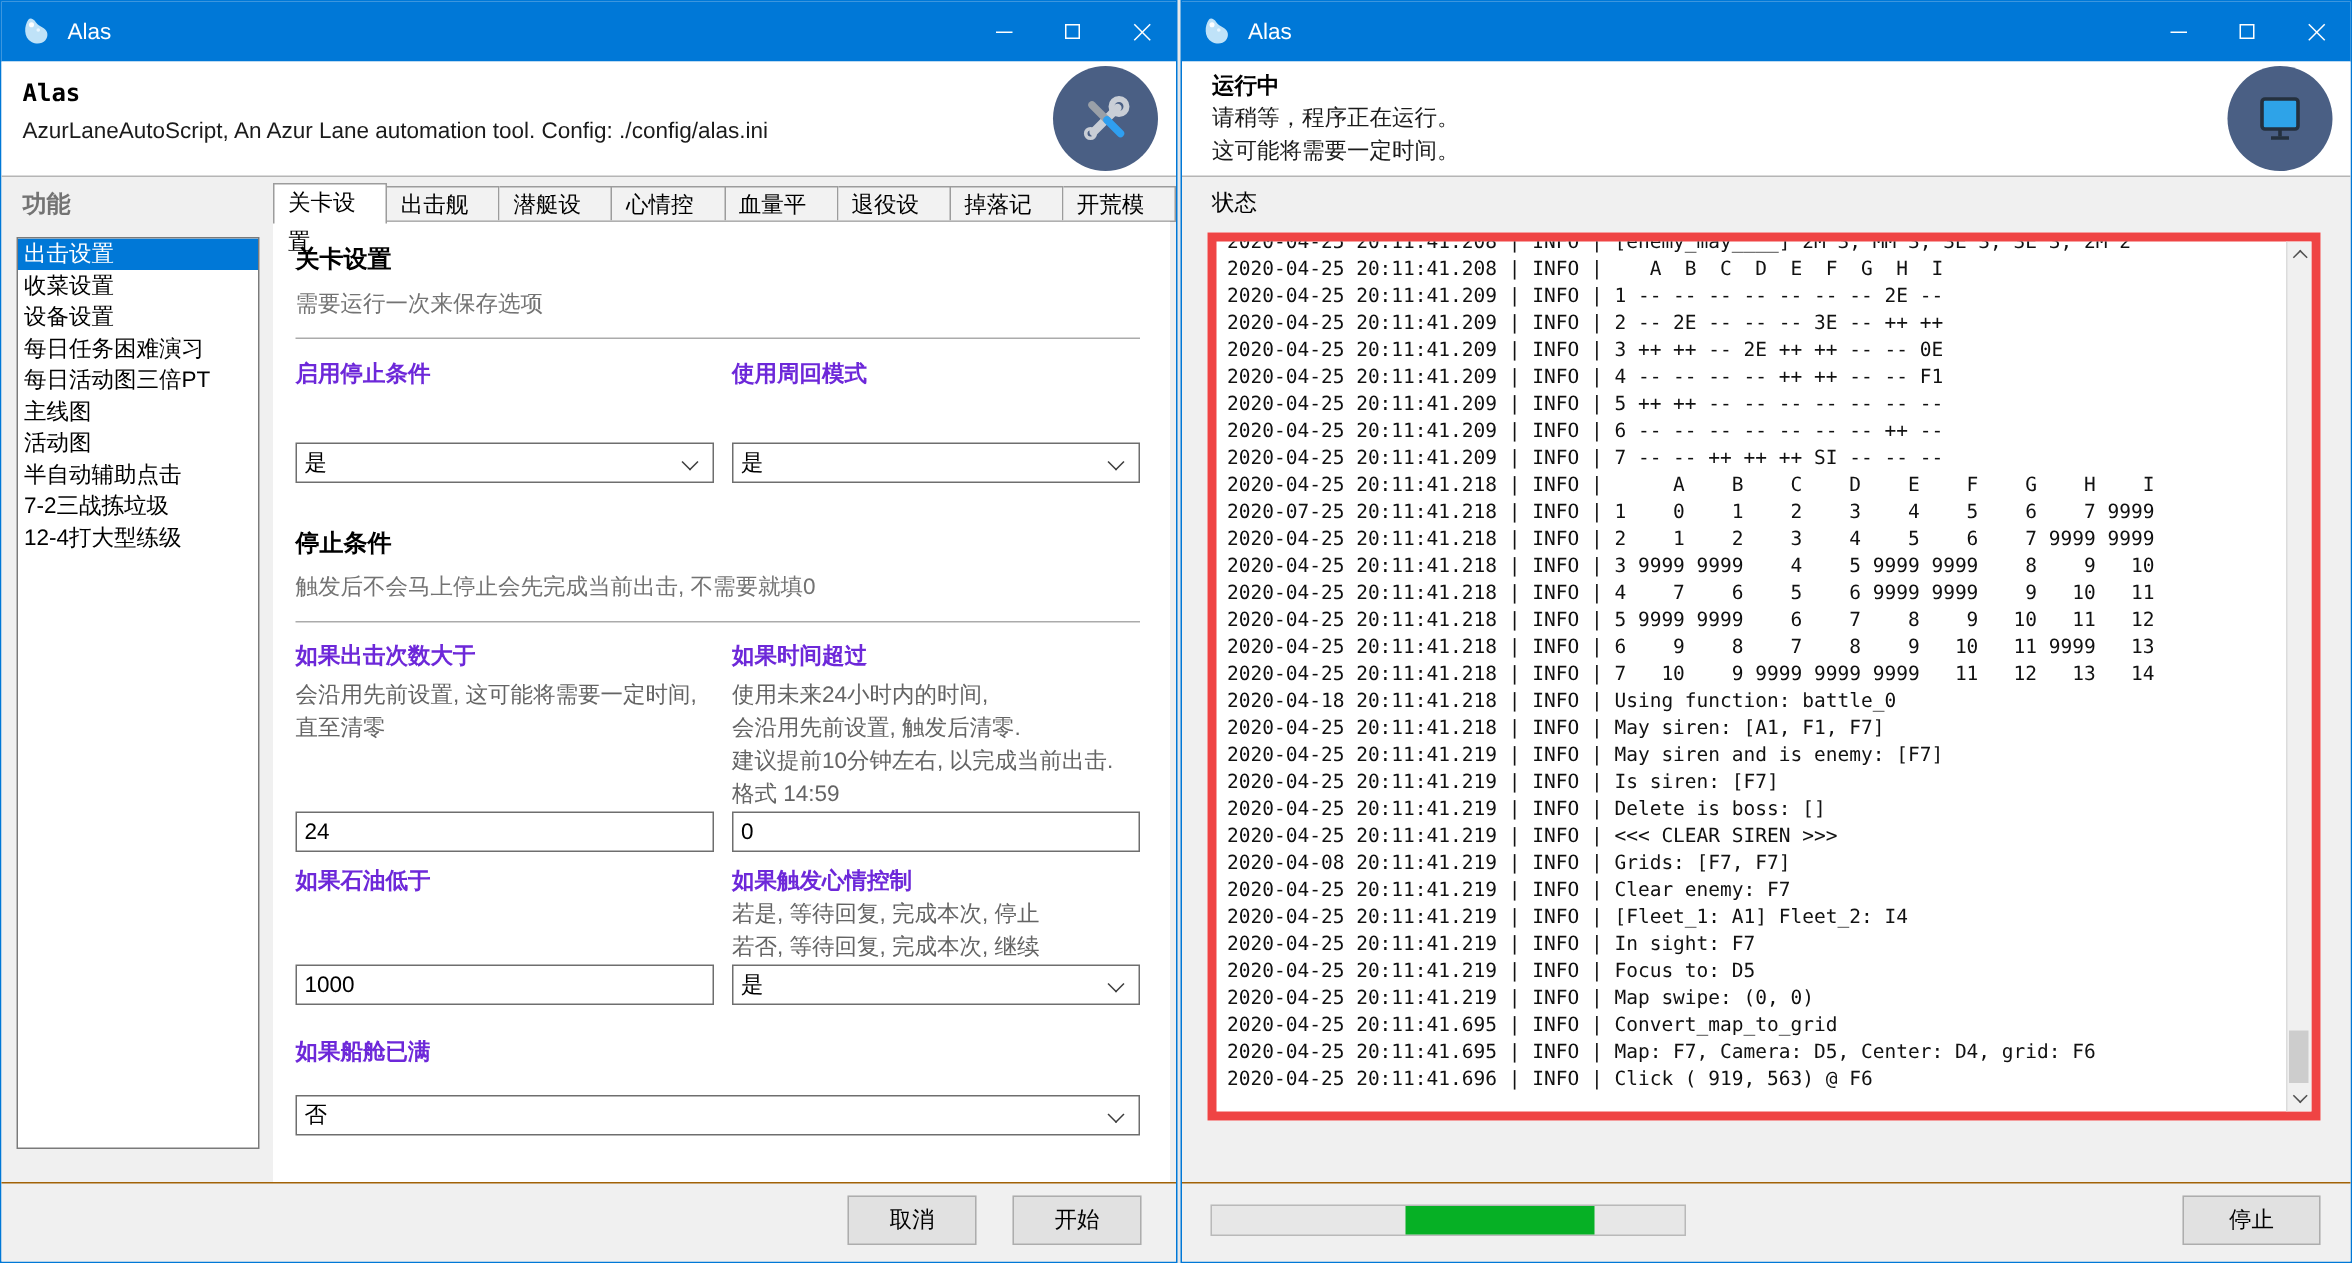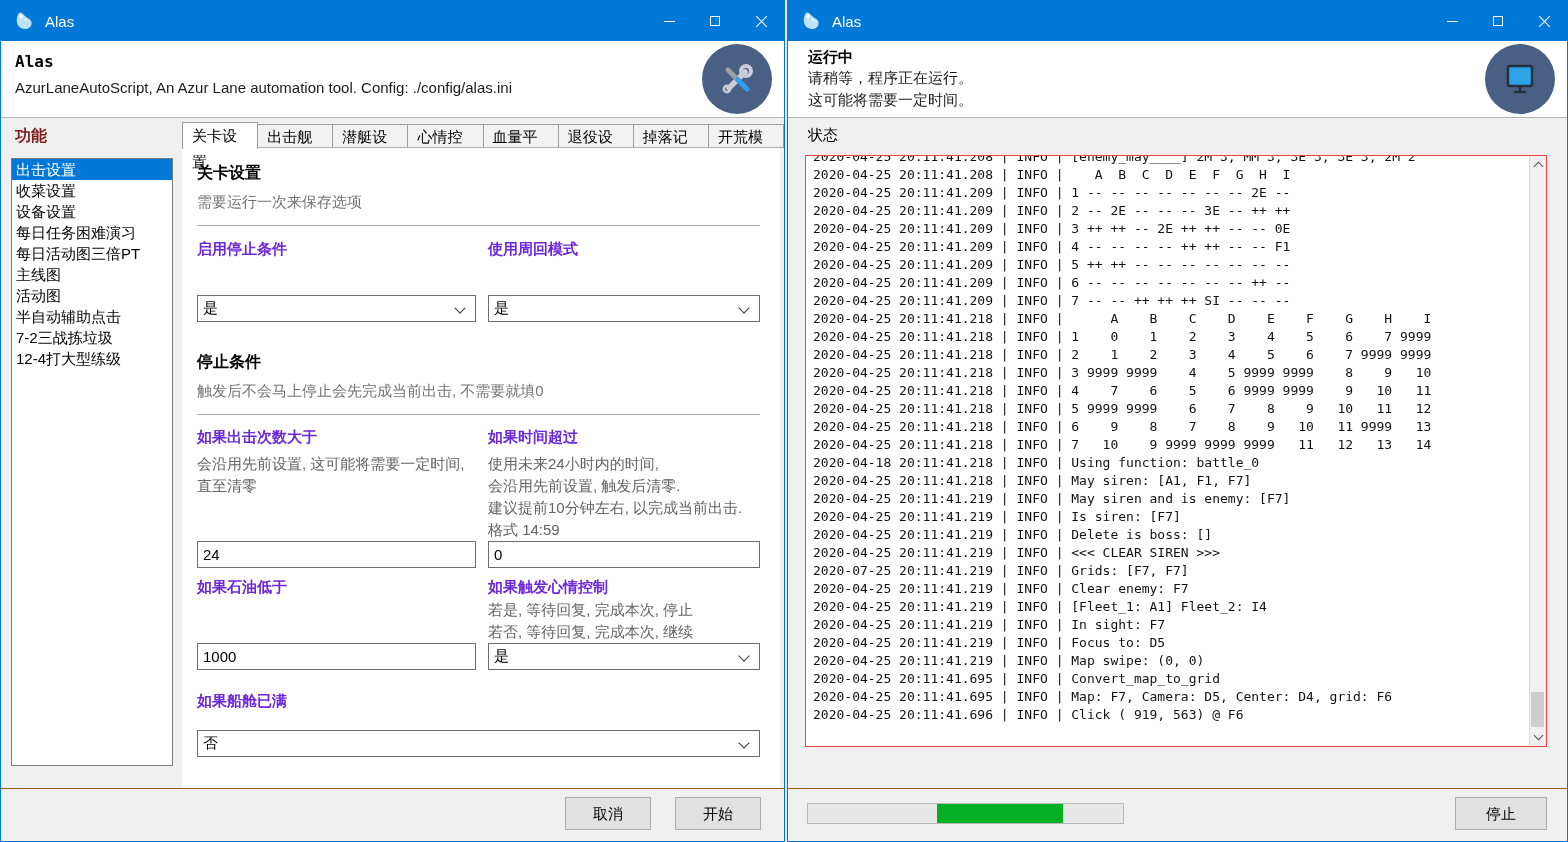--- a/index.html
+++ b/index.html
@@ -21,21 +21,21 @@
   .g-close::before,.g-close::after { content:""; position:absolute; left:-1px; top:6px; width:15px; height:1px; background:#fff; }
   .g-close::before { transform:rotate(45deg); } .g-close::after { transform:rotate(-45deg); }
 
   .hdr { position:absolute; left:0; top:40px; right:0; height:77px; background:#fff; border-bottom:1px solid #b5b5b5; }
   .hdr-title { position:absolute; left:14px; top:11px; font-family:"DejaVu Sans Mono",monospace; font-weight:bold; font-size:16px; color:#000; }
   .hdr-sub { position:absolute; left:14px; top:38px; font-size:15px; color:#1b1b1b; }
   .hdr-circle { position:absolute; right:12px; top:3px; width:70px; height:70px; border-radius:50%; background:#4a5f84; display:flex; align-items:center; justify-content:center; }
 
   
   .body-l { position:absolute; left:0; top:117px; right:0; bottom:53px; background:#f0f0f0; }
-  .side-heading { position:absolute; left:14px; top:8px; font-size:16px; font-weight:bold; color:#7f1d1d; }
+  .side-heading { position:absolute; left:14px; top:8px; font-size:16px; font-weight:bold; color:#737373; }
   .listbox { position:absolute; left:10px; top:40px; width:162px; height:608px; background:#fff; border:1px solid #7a7a7a; overflow:hidden; }
   .sb-item { height:21px; line-height:21px; padding-left:4px; font-size:15px; color:#000; white-space:nowrap; }
   .sb-item.selected { background:#0078d7; color:#fff; }
 
   .tabstrip { position:absolute; left:181px; top:4px; height:26px; display:flex; }
   .tab { height:24px; line-height:24px; margin-top:2px; padding:0 9px; font-size:15px; background:#f2f2f2; border:1px solid #9c9c9c; border-left:none; color:#000; }
   .tab:first-child { border-left:1px solid #9c9c9c; }
   .tab.active { background:#fff; height:27px; line-height:26px; margin-top:0; border-left:1px solid #9c9c9c; border-bottom:none; position:relative; z-index:2; }
   .pane { position:absolute; left:181px; top:29px; width:598px; height:641px; background:#fff; border-top:1px solid #b0b0b0; padding:0 20px 0 15px; z-index:1; }
 
@@ -56,21 +56,21 @@
   .full-select { margin-top:19px; }
 
   .btmbar { position:absolute; left:0; right:0; bottom:0; height:53px; background:#f0f0f0; border-top:1px solid #a16207; }
   .btn { position:absolute; top:8px; height:33px; background:#e1e1e1; border:1px solid #adadad; font-size:15px; color:#000; text-align:center; line-height:31px; font-family:"Liberation Sans",sans-serif; }
   .btn-cancel { left:564px; width:86px; }
   .btn-start { left:674px; width:86px; }
 
   
   .body-r { position:absolute; left:0; top:117px; right:0; bottom:53px; background:#f0f0f0; }
   .status-label { position:absolute; left:20px; top:8px; font-size:15px; color:#000;text-align:right; }
-  .logbox { position:absolute; left:17px; top:37px; right:20px; bottom:41px; background:#fff; border:1px solid #ef4444; overflow:hidden; }
+  .logbox { position:absolute; left:17px; top:37px; right:20px; bottom:41px; background:#fff; border:6px solid #ef4444; overflow:hidden; }
   .log-lines { position:absolute; left:7px; top:-8px; right:18px; }
   .log-line { font-family:"DejaVu Sans Mono",monospace; font-size:13px; line-height:18px; white-space:pre; color:#111; }
   .vscroll { position:absolute; right:0; top:0; bottom:0; width:17px; background:#f0f0f0; border-left:1px solid #dcdcdc; }
   .vs-btn { position:absolute; left:0; width:16px; height:17px; display:flex; align-items:center; justify-content:center; }
   .vs-up { top:0; } .vs-down { bottom:0; }
   .chev { width:7px; height:7px; border-right:1px solid #505050; border-bottom:1px solid #505050; }
   .chev.up { transform:rotate(-135deg); margin-top:4px; }
   .chev.down { transform:rotate(45deg); margin-bottom:4px; }
   .vs-thumb { position:absolute; left:1px; right:2px; bottom:19px; height:35px; background:#cdcdcd; }
 
@@ -262,34 +262,34 @@
             <div class="log-line">2020-04-25 20:11:41.208 | INFO | [enemy_may____] 2M 3, MM 3, 3E 3, 3E 3, 2M 2</div>
             <div class="log-line">2020-04-25 20:11:41.208 | INFO |    A  B  C  D  E  F  G  H  I</div>
             <div class="log-line">2020-04-25 20:11:41.209 | INFO | 1 -- -- -- -- -- -- -- 2E --</div>
             <div class="log-line">2020-04-25 20:11:41.209 | INFO | 2 -- 2E -- -- -- 3E -- ++ ++</div>
             <div class="log-line">2020-04-25 20:11:41.209 | INFO | 3 ++ ++ -- 2E ++ ++ -- -- 0E</div>
             <div class="log-line">2020-04-25 20:11:41.209 | INFO | 4 -- -- -- -- ++ ++ -- -- F1</div>
             <div class="log-line">2020-04-25 20:11:41.209 | INFO | 5 ++ ++ -- -- -- -- -- -- --</div>
             <div class="log-line">2020-04-25 20:11:41.209 | INFO | 6 -- -- -- -- -- -- -- ++ --</div>
             <div class="log-line">2020-04-25 20:11:41.209 | INFO | 7 -- -- ++ ++ ++ SI -- -- --</div>
             <div class="log-line">2020-04-25 20:11:41.218 | INFO |      A    B    C    D    E    F    G    H    I</div>
-            <div class="log-line">2020-04-25 20:11:41.218 | INFO | 1    0    1    2    3    4    5    6    7 9999</div>
+            <div class="log-line">2020-07-25 20:11:41.218 | INFO | 1    0    1    2    3    4    5    6    7 9999</div>
             <div class="log-line">2020-04-25 20:11:41.218 | INFO | 2    1    2    3    4    5    6    7 9999 9999</div>
             <div class="log-line">2020-04-25 20:11:41.218 | INFO | 3 9999 9999    4    5 9999 9999    8    9   10</div>
             <div class="log-line">2020-04-25 20:11:41.218 | INFO | 4    7    6    5    6 9999 9999    9   10   11</div>
             <div class="log-line">2020-04-25 20:11:41.218 | INFO | 5 9999 9999    6    7    8    9   10   11   12</div>
             <div class="log-line">2020-04-25 20:11:41.218 | INFO | 6    9    8    7    8    9   10   11 9999   13</div>
             <div class="log-line">2020-04-25 20:11:41.218 | INFO | 7   10    9 9999 9999 9999   11   12   13   14</div>
             <div class="log-line">2020-04-18 20:11:41.218 | INFO | Using function: battle_0</div>
             <div class="log-line">2020-04-25 20:11:41.218 | INFO | May siren: [A1, F1, F7]</div>
             <div class="log-line">2020-04-25 20:11:41.219 | INFO | May siren and is enemy: [F7]</div>
             <div class="log-line">2020-04-25 20:11:41.219 | INFO | Is siren: [F7]</div>
             <div class="log-line">2020-04-25 20:11:41.219 | INFO | Delete is boss: []</div>
             <div class="log-line">2020-04-25 20:11:41.219 | INFO | &lt;&lt;&lt; CLEAR SIREN &gt;&gt;&gt;</div>
-            <div class="log-line">2020-07-25 20:11:41.219 | INFO | Grids: [F7, F7]</div>
+            <div class="log-line">2020-04-08 20:11:41.219 | INFO | Grids: [F7, F7]</div>
             <div class="log-line">2020-04-25 20:11:41.219 | INFO | Clear enemy: F7</div>
             <div class="log-line">2020-04-25 20:11:41.219 | INFO | [Fleet_1: A1] Fleet_2: I4</div>
             <div class="log-line">2020-04-25 20:11:41.219 | INFO | In sight: F7</div>
             <div class="log-line">2020-04-25 20:11:41.219 | INFO | Focus to: D5</div>
             <div class="log-line">2020-04-25 20:11:41.219 | INFO | Map swipe: (0, 0)</div>
             <div class="log-line">2020-04-25 20:11:41.695 | INFO | Convert_map_to_grid</div>
             <div class="log-line">2020-04-25 20:11:41.695 | INFO | Map: F7, Camera: D5, Center: D4, grid: F6</div>
             <div class="log-line">2020-04-25 20:11:41.696 | INFO | Click ( 919, 563) @ F6</div>
           </div>
         <div class="vscroll">

